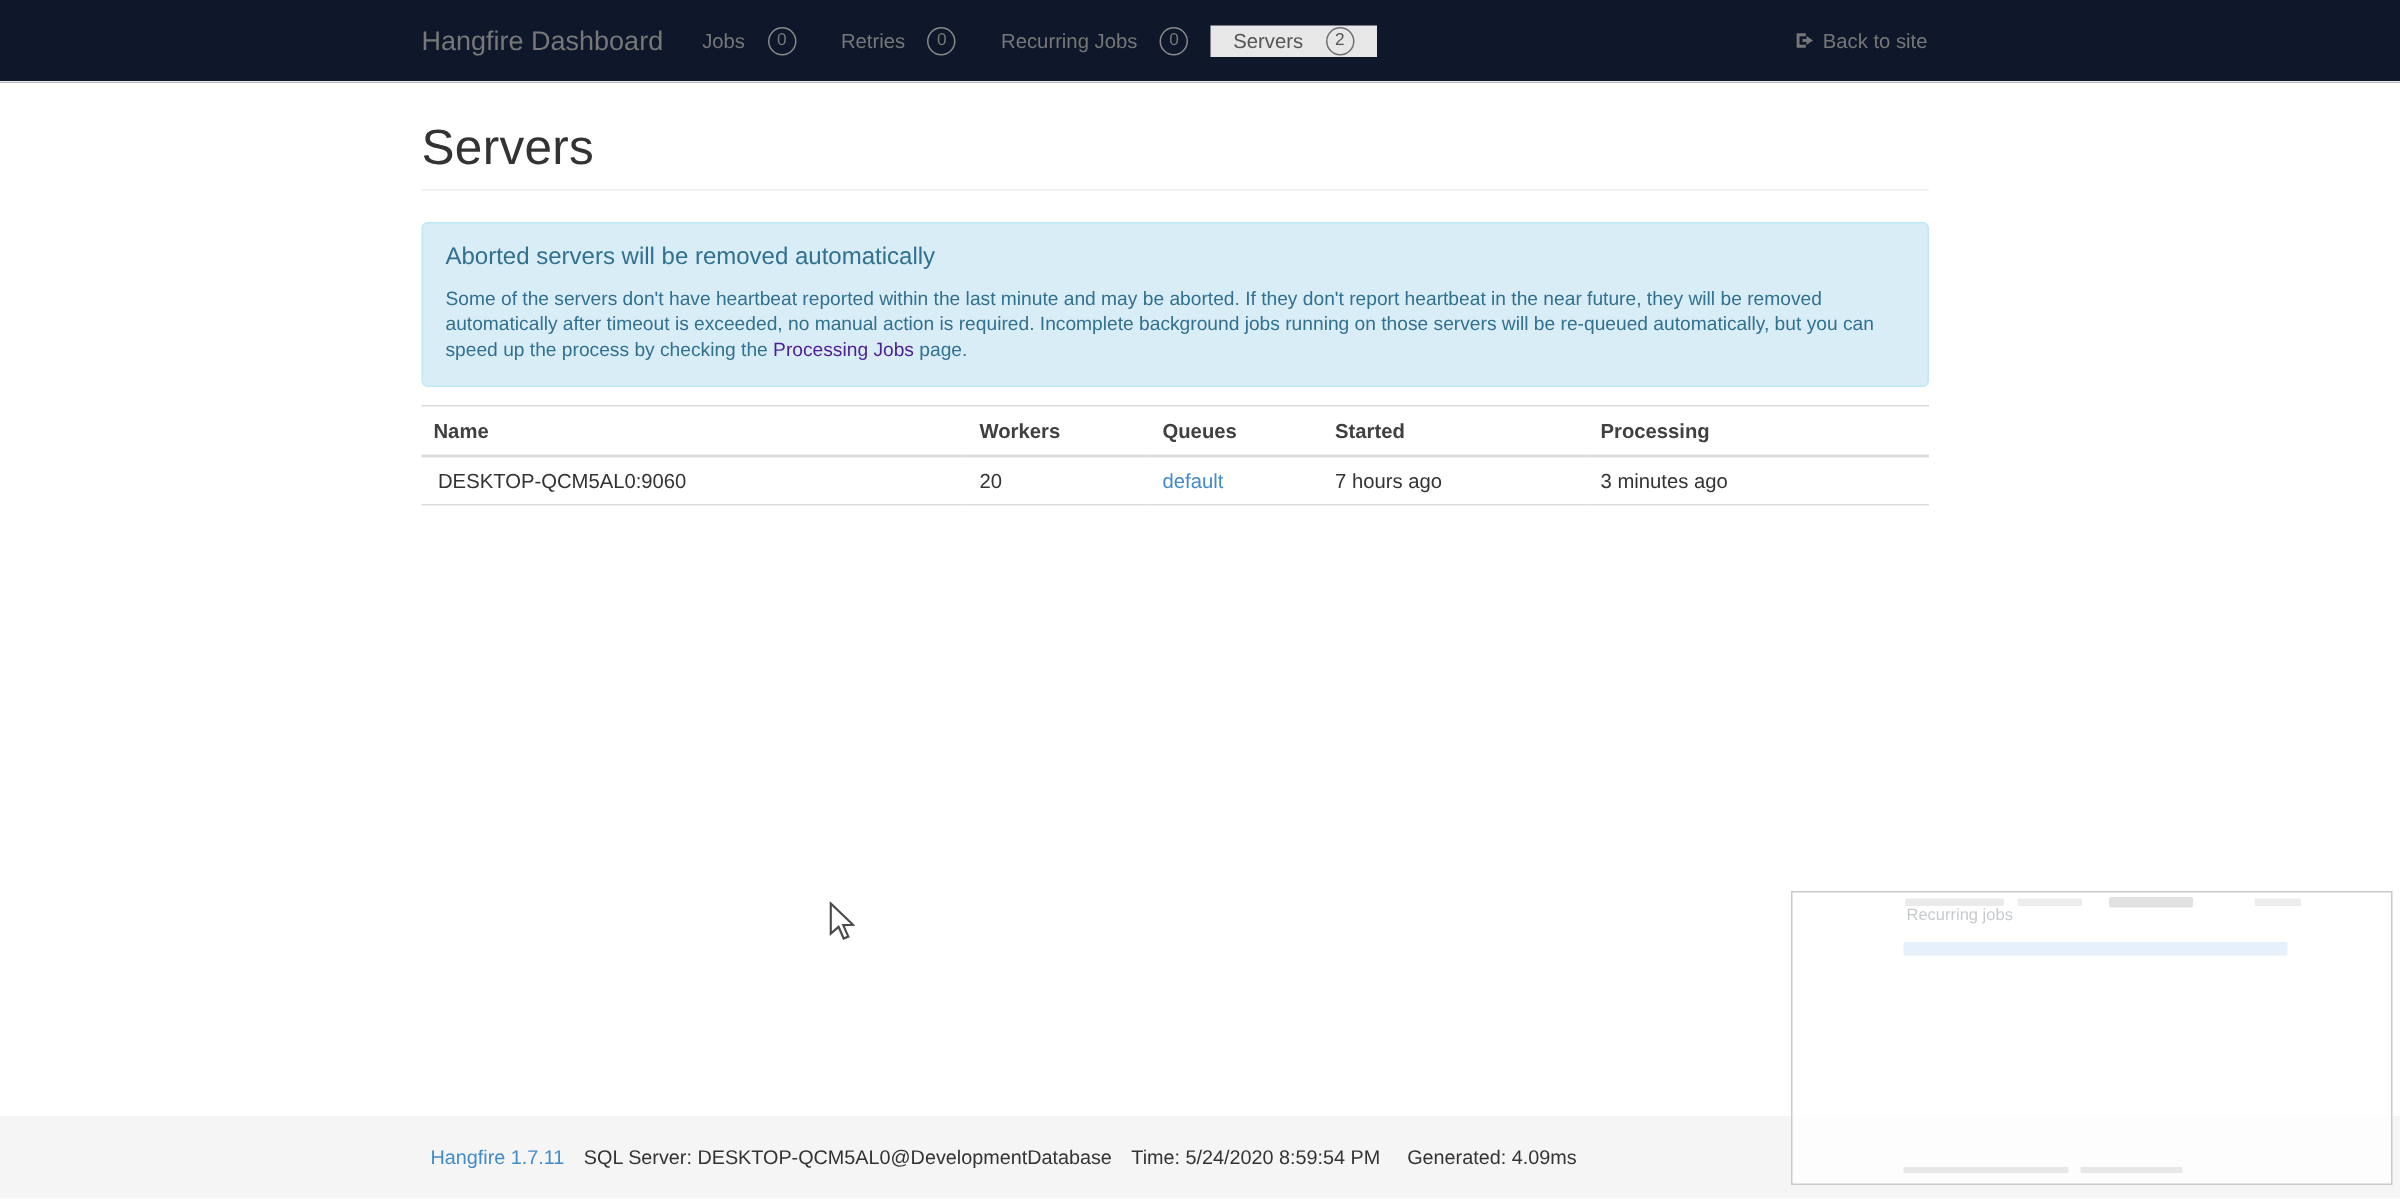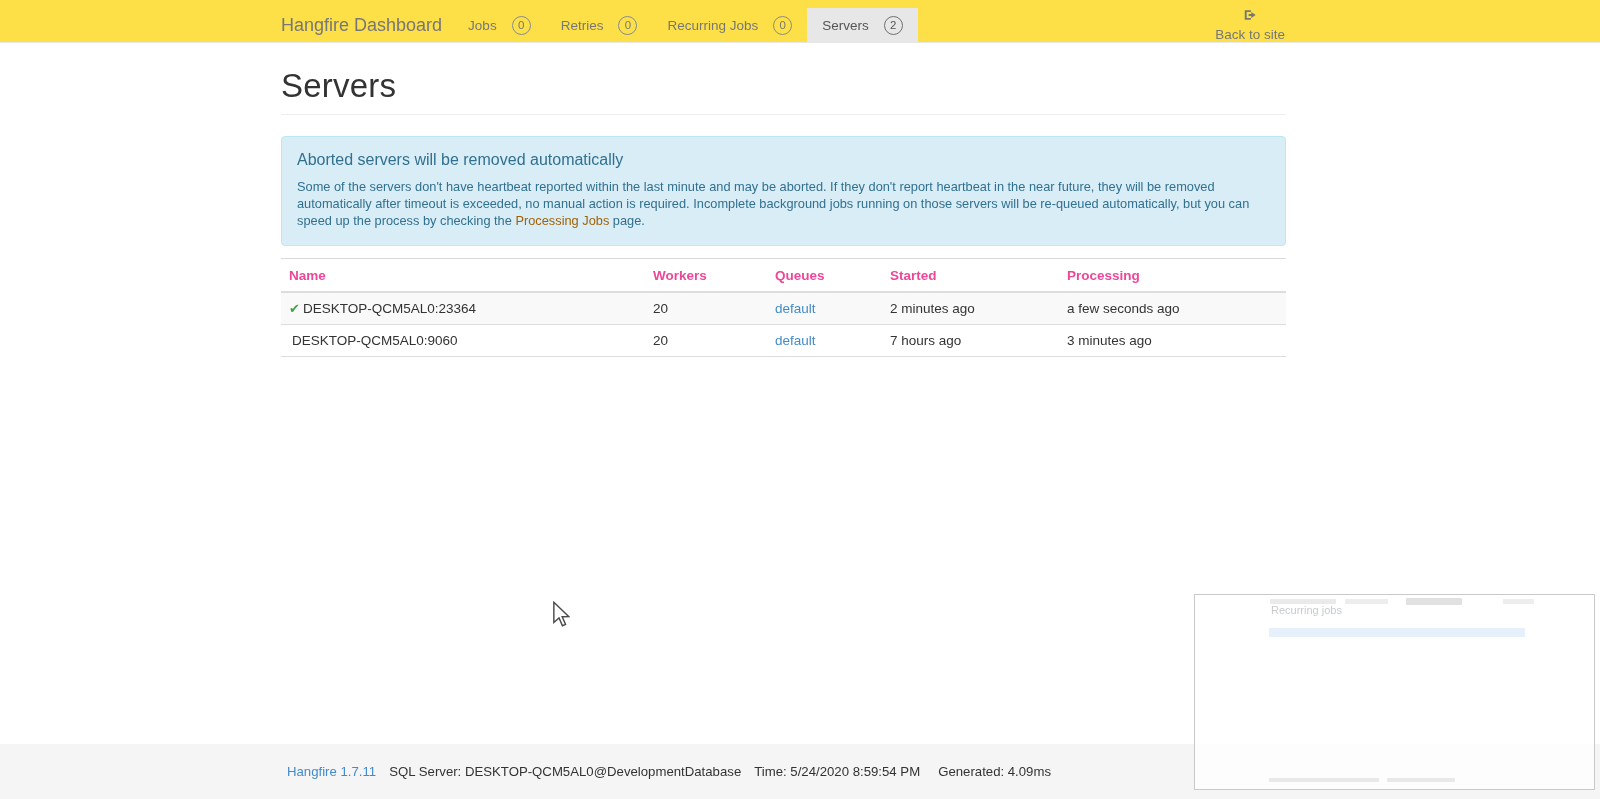--- a/index.html
+++ b/index.html
@@ -8,25 +8,25 @@
     font-family: "Liberation Sans", "DejaVu Sans", sans-serif;
     background: #ffffff;
     color: #333;
     position: relative;
     overflow: hidden;
     font-size: 14px;
   }
 
   
   .navbar {
-    height: 43px;
-    background: #fde047;
+    height: 55px;
+    background: #0f172a;
     border-bottom: 1px solid #e7e7e7;
     display: flex;
-    align-items: flex-end;
+    align-items: center;
     width: 100%;
   }
   .navbar-inner {
     margin-left: 281px;
     width: 1006px;
     display: flex;
     align-items: stretch;
   }
   .brand {
     font-size: 18px;
@@ -62,21 +62,20 @@
   .nav-item.active .badge-circle { color: #555; border-color: #6f6f6f; }
   .navbar-right {
     margin-left: auto;
     display: flex;
     align-items: center;
     color: #777;
     font-size: 13.5px;
     gap: 5px;
     cursor: pointer;
     padding-right: 2px;
-    flex-direction: column;
   }
   .logout-icon svg { display: block; }
 
   
   .container { margin-left: 281px; width: 1005px; }
 
   h1.page-title {
     font-size: 33px;
     font-weight: 400;
     color: #333;
@@ -90,33 +89,33 @@
   .alert-info {
     background: #d9edf7;
     border: 1px solid #bce8f1;
     border-radius: 4px;
     color: #31708f;
     padding: 14px 15px 16px 15px;
     margin-bottom: 12px;
   }
   .alert-title { font-size: 16px; font-weight: 400; margin-bottom: 9px; }
   .alert-body { font-size: 12.8px; line-height: 17px; }
-  .alert-body a { color: #a16207; text-decoration: none; cursor: pointer; }
+  .alert-body a { color: #4c1d95; text-decoration: none; cursor: pointer; }
 
   
   table.servers {
     width: 100%;
     border-collapse: collapse;
     border-top: 1px solid #d9d9d9;
     font-size: 13.5px;
   }
   table.servers th {
     text-align: left;
     font-weight: 700;
-    color: #ec4899;
+    color: #404040;
     padding: 9px 8px 8px 8px;
     border-bottom: 2px solid #ddd;
   }
   table.servers td {
     padding: 8px;
     border-bottom: 1px solid #ddd;
     color: #333;
     vertical-align: middle;
   }
   tr.striped td { background: #f9f9f9; }
@@ -230,29 +229,20 @@
     <thead>
       <tr>
         <th class="col-name">Name</th>
         <th class="col-workers">Workers</th>
         <th class="col-queues">Queues</th>
         <th class="col-started">Started</th>
         <th class="col-heartbeat">Processing</th>
       </tr>
     </thead>
     <tbody>
-      <tr class="striped">
-        <td>
-          <span class="check-icon">✔</span><span>DESKTOP-QCM5AL0:23364</span>
-        </td>
-        <td>20</td>
-        <td><a class="queue-link">default</a></td>
-        <td>2 minutes ago</td>
-        <td>a few seconds ago</td>
-      </tr>
       <tr>
         <td>
           <span class="check-icon"></span><span>DESKTOP-QCM5AL0:9060</span>
         </td>
         <td>20</td>
         <td><a class="queue-link">default</a></td>
         <td>7 hours ago</td>
         <td>3 minutes ago</td>
       </tr>
     </tbody>

